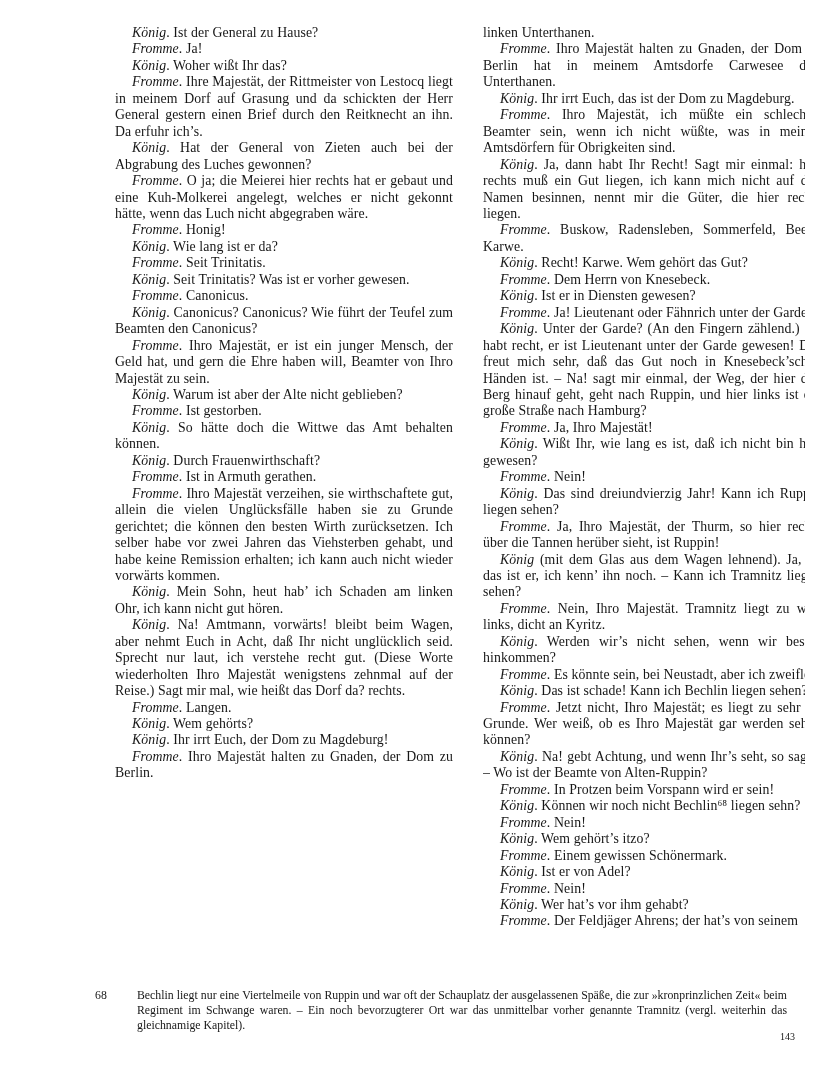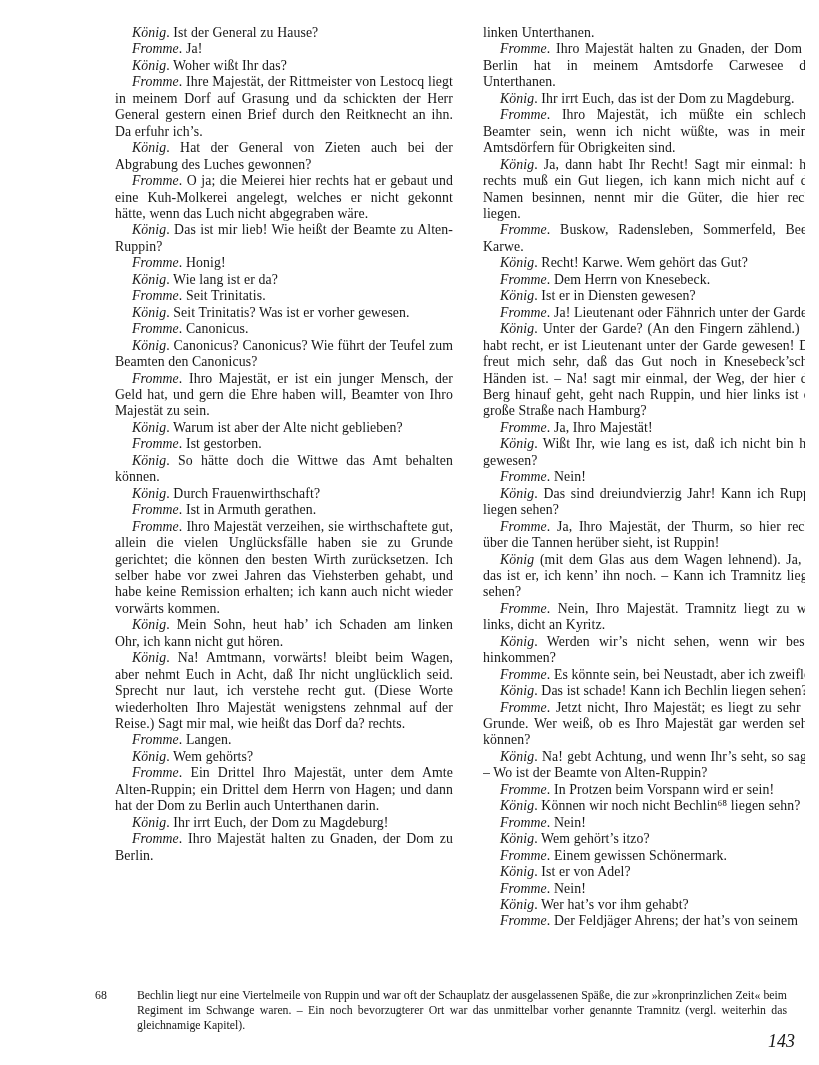--- a/index.html
+++ b/index.html
@@ -50,56 +50,53 @@
     display: flex;
     font-size: 11.8px;
     line-height: 15.2px;
   }
   .fn-num { width: 42px; flex: none; }
   .fn-body { flex: 1; text-align: justify; }
   .pagenum {
     position: absolute;
     top: 1031px;
     right: 24px;
-    font-size: 18px;
-    font-style: italic;
+    font-size: 10px;
   }
 </style>
 </head>
 <body>
 
 <div class="page">
 
   <div class="columns">
     <div class="col">
         <p class=""><i>König</i>. Ist der General zu Hause?</p>
         <p class=""><i>Fromme</i>. Ja!</p>
         <p class=""><i>König</i>. Woher wißt Ihr das?</p>
         <p class=""><i>Fromme</i>. Ihre Majestät, der Rittmeister von Lestocq liegt in meinem Dorf auf Grasung und da schickten der Herr General gestern einen Brief durch den Reitknecht an ihn. Da erfuhr ich’s.</p>
         <p class=""><i>König</i>. Hat der General von Zieten auch bei der Abgrabung des Luches gewonnen?</p>
         <p class=""><i>Fromme</i>. O ja; die Meierei hier rechts hat er gebaut und eine Kuh-Molkerei angelegt, welches er nicht gekonnt hätte, wenn das Luch nicht abgegraben wäre.</p>
-        <p class=""><i>König</i>. Das ist mir lieb! Wie heißt der Beamte zu Alten-Ruppin?</p>
         <p class=""><i>Fromme</i>. Honig!</p>
         <p class=""><i>König</i>. Wie lang ist er da?</p>
         <p class=""><i>Fromme</i>. Seit Trinitatis.</p>
         <p class=""><i>König</i>. Seit Trinitatis? Was ist er vorher gewesen.</p>
         <p class=""><i>Fromme</i>. Canonicus.</p>
         <p class=""><i>König</i>. Canonicus? Canonicus? Wie führt der Teufel zum Beamten den Canonicus?</p>
         <p class=""><i>Fromme</i>. Ihro Majestät, er ist ein junger Mensch, der Geld hat, und gern die Ehre haben will, Beamter von Ihro Majestät zu sein.</p>
         <p class=""><i>König</i>. Warum ist aber der Alte nicht geblieben?</p>
         <p class=""><i>Fromme</i>. Ist gestorben.</p>
         <p class=""><i>König</i>. So hätte doch die Wittwe das Amt behalten können.</p>
         <p class=""><i>König</i>. Durch Frauenwirthschaft?</p>
         <p class=""><i>Fromme</i>. Ist in Armuth gerathen.</p>
         <p class=""><i>Fromme</i>. Ihro Majestät verzeihen, sie wirthschaftete gut, allein die vielen Unglücksfälle haben sie zu Grunde gerichtet; die können den besten Wirth zurücksetzen. Ich selber habe vor zwei Jahren das Viehsterben gehabt, und habe keine Remission erhalten; ich kann auch nicht wieder vorwärts kommen.</p>
         <p class=""><i>König</i>. Mein Sohn, heut hab’ ich Schaden am linken Ohr, ich kann nicht gut hören.</p>
         <p class=""><i>König</i>. Na! Amtmann, vorwärts! bleibt beim Wagen, aber nehmt Euch in Acht, daß Ihr nicht unglücklich seid. Sprecht nur laut, ich verstehe recht gut. (Diese Worte wiederholten Ihro Majestät wenigstens zehnmal auf der Reise.) Sagt mir mal, wie heißt das Dorf da? rechts.</p>
         <p class=""><i>Fromme</i>. Langen.</p>
         <p class=""><i>König</i>. Wem gehörts?</p>
-        <p class=""><i>Fromme</i>. Ein Drittel Ihro Majestät, unter dem Amte Alten-Ruppin; ein Drittel dem Herrn von Hagen; und dann hat der Dom zu Berlin auch Unterthanen darin.</p>
         <p class=""><i>König</i>. Ihr irrt Euch, der Dom zu Magdeburg!</p>
         <p class=""><i>Fromme</i>. Ihro Majestät halten zu Gnaden, der Dom zu Berlin.</p>
       </div>
     <div class="col">
         <p class="cont">linken Unterthanen.</p>
         <p class=""><i>Fromme</i>. Ihro Majestät halten zu Gnaden, der Dom zu Berlin hat in meinem Amtsdorfe Carwesee drei Unterthanen.</p>
         <p class=""><i>König</i>. Ihr irrt Euch, das ist der Dom zu Magdeburg.</p>
         <p class=""><i>Fromme</i>. Ihro Majestät, ich müßte ein schlechter Beamter sein, wenn ich nicht wüßte, was in meinen Amtsdörfern für Obrigkeiten sind.</p>
         <p class=""><i>König</i>. Ja, dann habt Ihr Recht! Sagt mir einmal: hier rechts muß ein Gut liegen, ich kann mich nicht auf den Namen besinnen, nennt mir die Güter, die hier rechts liegen.</p>
         <p class=""><i>Fromme</i>. Buskow, Radensleben, Sommerfeld, Beetz, Karwe.</p>

